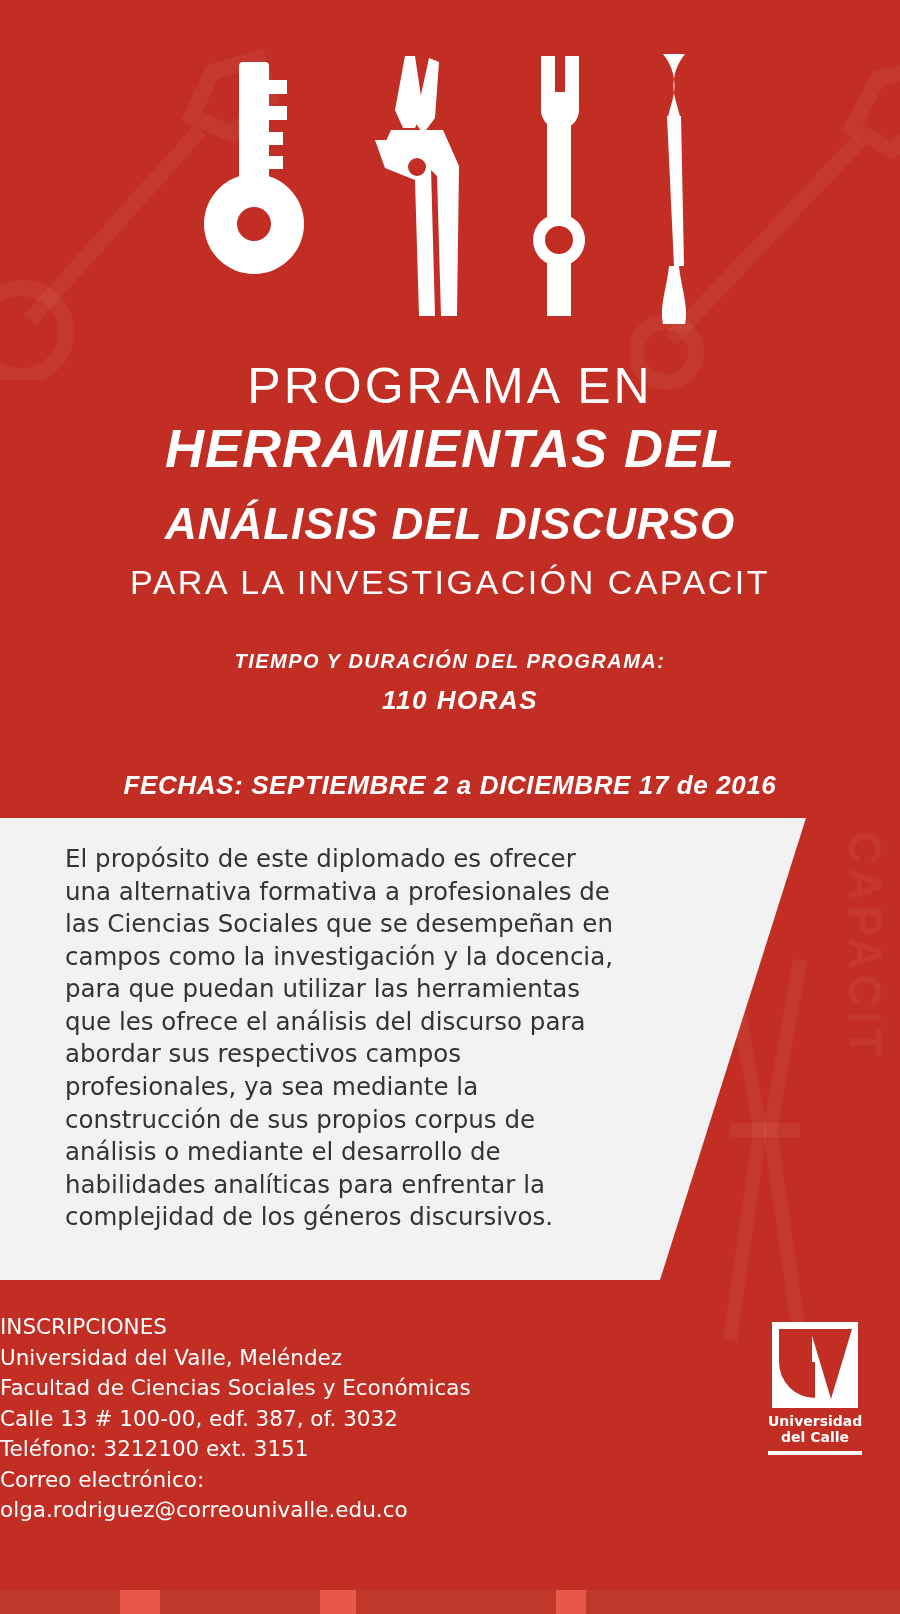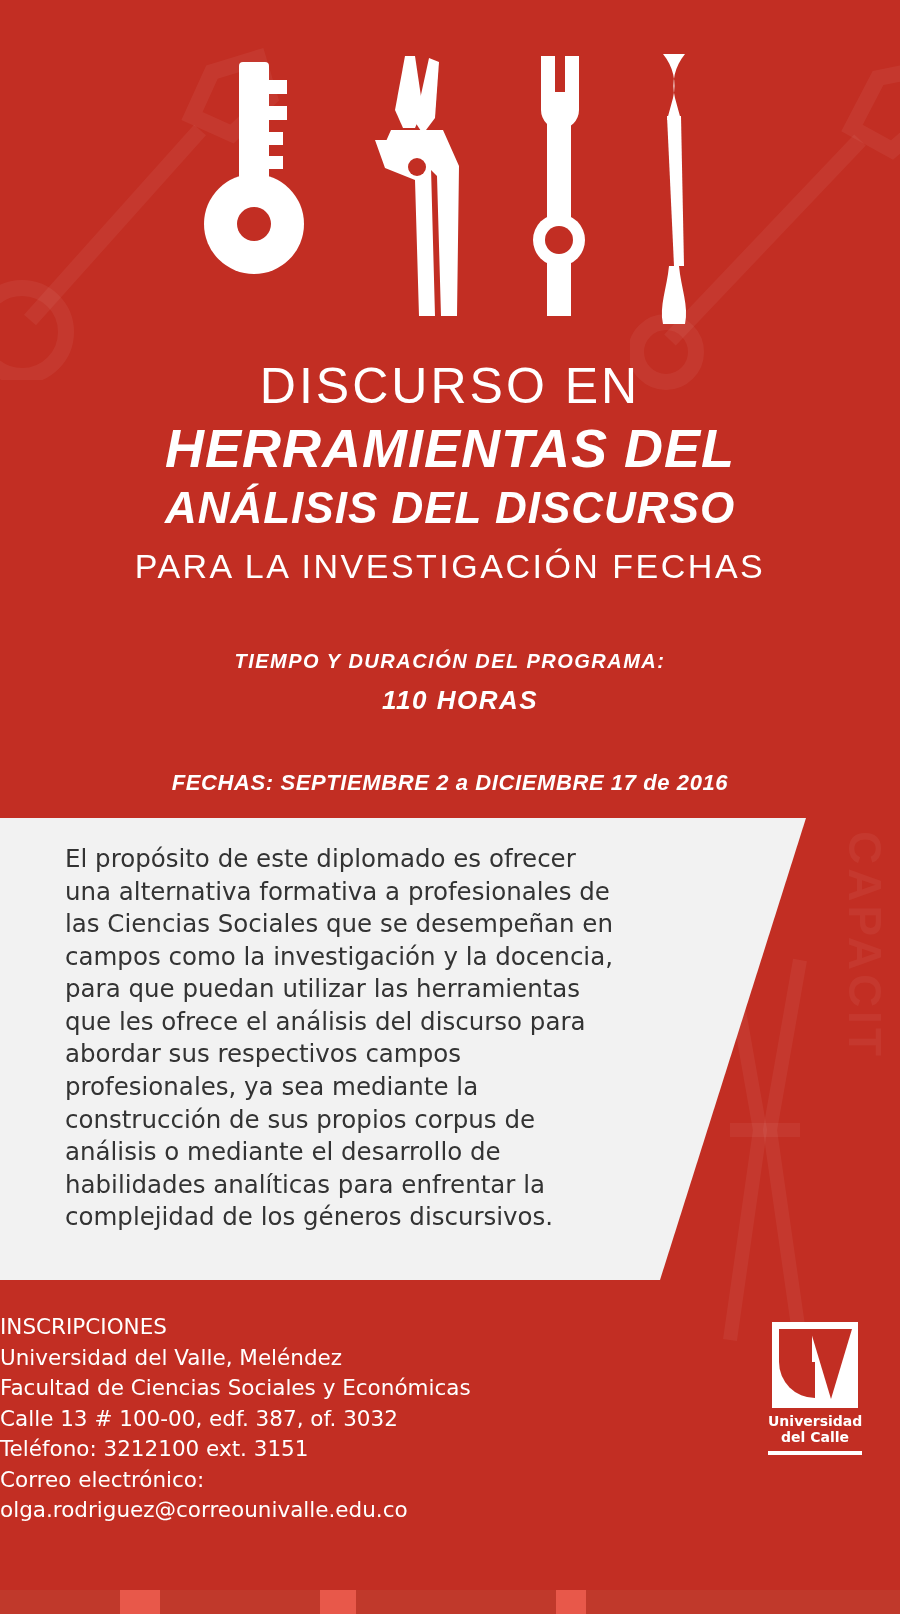--- a/index.html
+++ b/index.html
@@ -74,21 +74,21 @@
     letter-spacing: 1px;
     line-height: 1.12;
     margin-top: 4px;
   }
   .t-line3 {
     font-size: 44px;
     font-weight: 700;
     font-style: italic;
     letter-spacing: 1px;
     line-height: 1.2;
-    margin-top: 4px;
+    margin-top: 20px;
   }
   .t-line4 {
     font-size: 34px;
     font-weight: 400;
     letter-spacing: 2.5px;
     line-height: 1.25;
     margin-top: 10px;
   }
 
   
@@ -104,21 +104,21 @@
   }
   .dur-line1 { font-size: 20px; letter-spacing: 1.5px; }
   .dur-line2 { font-size: 26px; letter-spacing: 1.5px; margin-top: 12px; padding-left: 20px; }
   .dates {
     position: absolute;
     top: 770px;
     left: 0;
     width: 900px;
     text-align: center;
     color: #ffffff;
-    font-size: 22px;
+    font-size: 26px;
     font-style: italic;
     font-weight: 700;
     letter-spacing: 0.6px;
   }
 
   
   .panel {
     position: absolute;
     top: 818px;
     left: 0;
@@ -296,24 +296,24 @@
       <g fill="#ffffff">
         <path d="M34 2 c-10 12 -14 28 -10 44 l6 22 l-14 0 l6 -22 c4 -16 0 -32 -10 -44 z" transform="translate(6,0)"></path>
         <path d="M22 64 l14 0 l3 150 l-10 0 z"></path>
         <path d="M24 214 l10 0 c2 22 10 40 6 58 l-22 0 c-4 -18 4 -36 6 -58 z"></path>
       </g>
     </svg>
 
   </div>
 
   <div class="titles">
-    <div class="t-line1">DISCURSO EN</div>
+    <div class="t-line1">PROGRAMA EN</div>
     <div class="t-line2">HERRAMIENTAS DEL</div>
     <div class="t-line3">ANÁLISIS DEL DISCURSO</div>
-    <div class="t-line4">PARA LA INVESTIGACIÓN FECHAS</div>
+    <div class="t-line4">PARA LA INVESTIGACIÓN CAPACIT</div>
   </div>
 
   <div class="duration">
     <div class="dur-line1">TIEMPO Y DURACIÓN DEL PROGRAMA:</div>
     <div class="dur-line2">110 HORAS</div>
   </div>
 
   <div class="dates">FECHAS: SEPTIEMBRE 2 a DICIEMBRE 17 de 2016</div>
 
   <div class="panel"></div>

